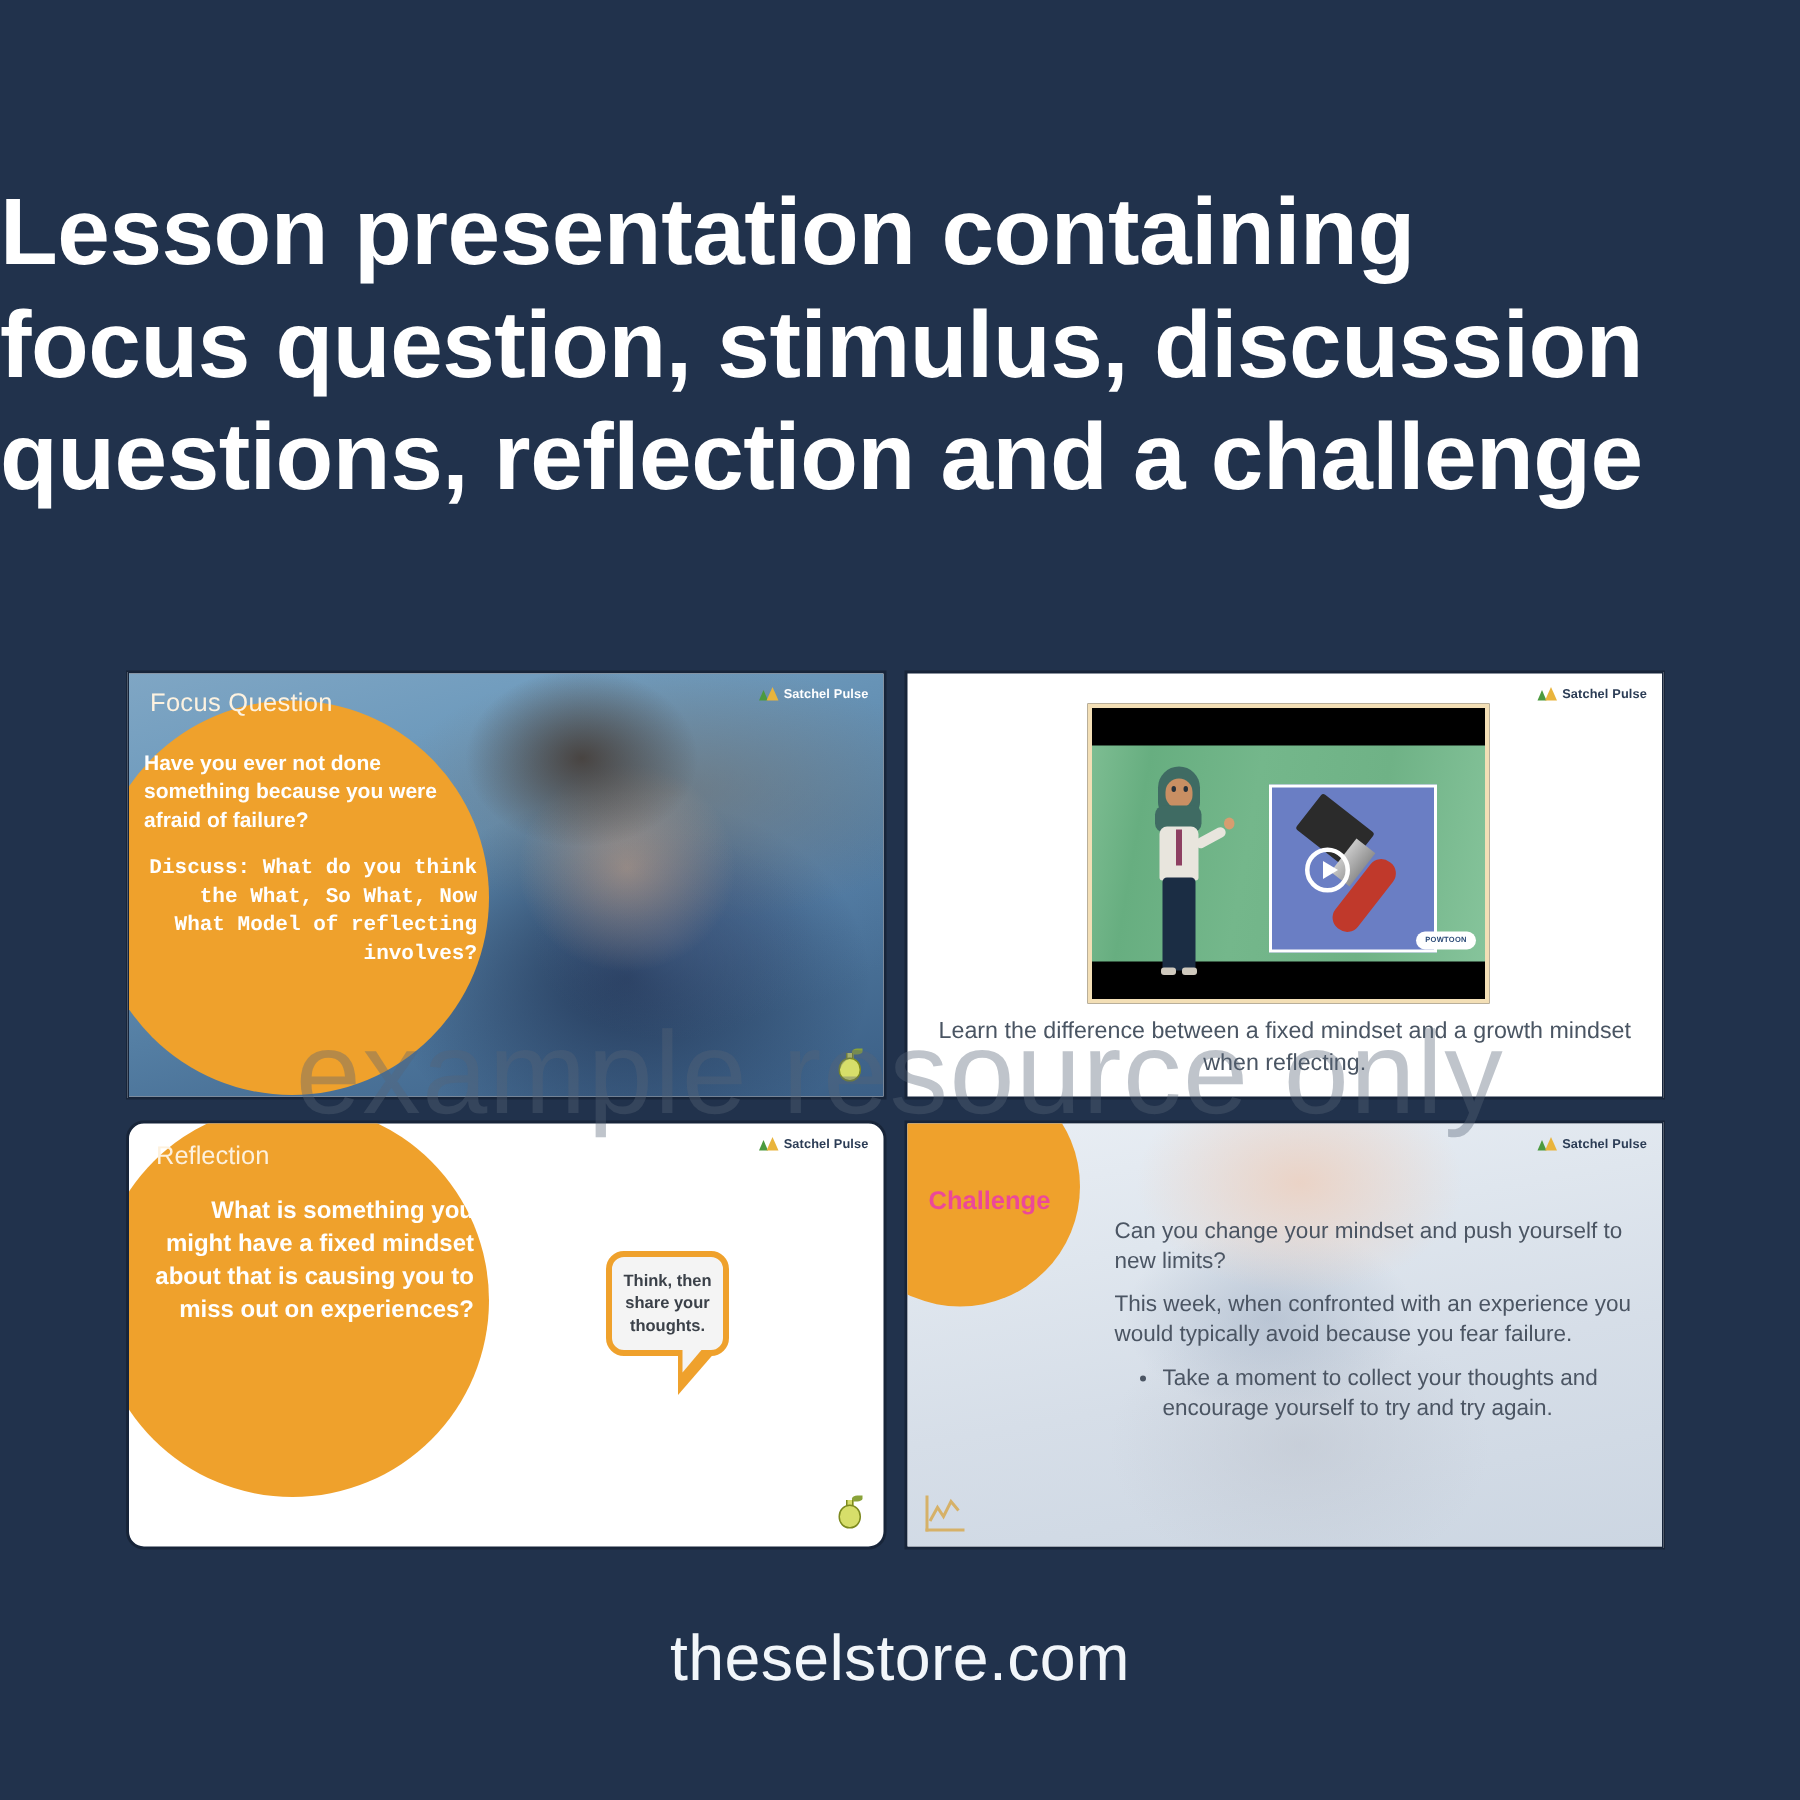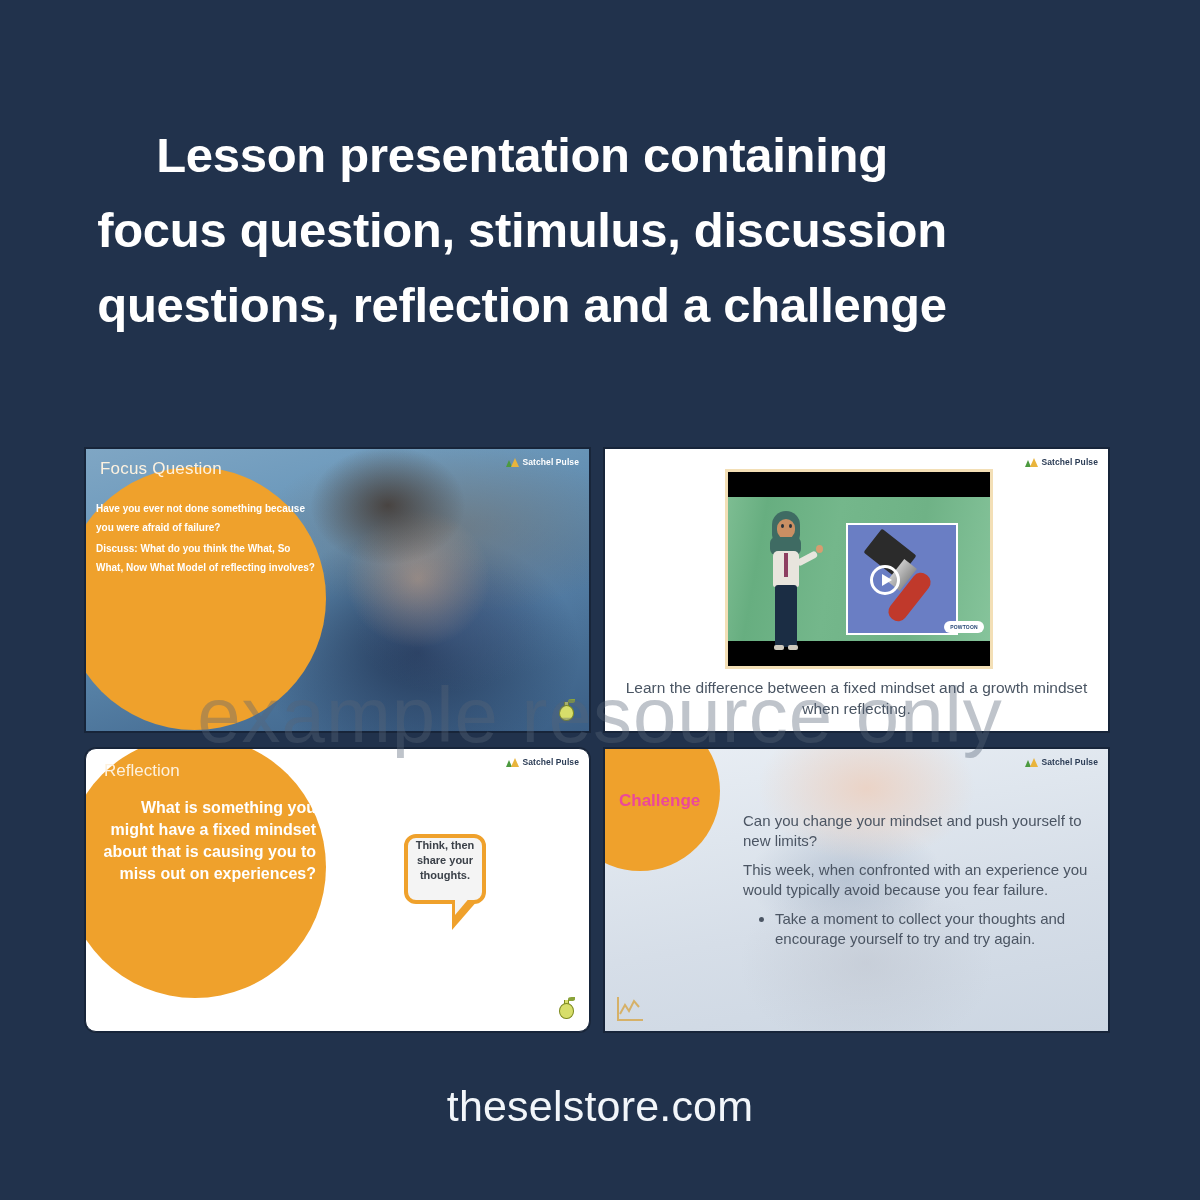--- a/index.html
+++ b/index.html
@@ -7,22 +7,22 @@
     width:1200px; height:1200px;
     background:#21324C;
     font-family:"Liberation Sans", sans-serif;
     overflow:hidden;
   }
   .page { position:relative; width:1200px; height:1200px; background:#21324C; }
 
   
   .headline {
     position:absolute; left:0; top:118px; width:1044px;
-    text-align:center; color:#FFFFFF;
-    font-size:49px; font-weight:bold; line-height:75px;
+    text-align:left; color:#FFFFFF;
+    font-size:63px; font-weight:bold; line-height:75px;
     letter-spacing:-0.3px;
   }
   .headline div { white-space:nowrap; }
 
   
   .footer {
     position:absolute; left:0; top:1082px; width:1200px;
     text-align:center; color:#F2F6FA;
     font-size:43px; font-weight:400; letter-spacing:0.2px;
   }
@@ -68,24 +68,24 @@
   .circle1 {
     position:absolute; left:-23px; top:18px; width:263px; height:263px;
     border-radius:50%; background:#EFA12C; z-index:10;
   }
   .s1 .kicker {
     position:absolute; left:14px; top:10px; z-index:20;
     color:#FDF2E0; font-size:17px; font-weight:400; letter-spacing:.2px;
   }
   .s1 .body {
     position:absolute; left:10px; top:50px; width:222px; z-index:20;
-    color:#FFFFFF; font-size:10px; font-weight:bold; line-height:19px;
+    color:#FFFFFF; font-size:14px; font-weight:bold; line-height:19px;
   }
   .s1 .body p.q  { text-align:left; }
-  .s1 .body p.d  { text-align:left; margin-top:2px; }
+  .s1 .body p.d  { text-align:right; margin-top:14px;font-family:Liberation Mono, monospace; }
 
   
   .vidwrap {
     position:absolute; left:120px; top:20px; width:268px; height:200px;
     border:3px solid #F3DFB6; background:#000; z-index:5;
   }
   .vid-inner { position:absolute; inset:0; background:#000; }
   .vid-stage {
     position:absolute; left:0; right:0; top:25px; bottom:25px;
     background:linear-gradient(100deg,#7dbd92 0%,#67ae80 14%,#74b78b 40%,#6fb286 70%,#86c49b 100%);
@@ -148,21 +148,21 @@
     position:absolute; left:18px; top:12px; z-index:20;
     color:#FDF1DE; font-size:17px; font-weight:400;
   }
   .s3 .body {
     position:absolute; left:8px; top:48px; width:222px; z-index:20;
     color:#FFFFFF; font-size:16px; font-weight:bold; line-height:22px; text-align:right;
   }
   .bubble {
     position:absolute; left:318px; top:85px; width:82px; height:70px; z-index:15;
     background:#F4F4F4; border:4px solid #EFA12C; border-radius:12px;
-    display:flex; justify-content:center;
+    display:flex; align-items:center; justify-content:center;
   }
   .bubble span { color:#3B4149; font-size:11px; font-weight:bold; line-height:15px; text-align:center; }
   .bubble .tail {
     position:absolute; left:44px; top:62px; width:0; height:0;
     border-style:solid; border-width:0 0 30px 26px;
     border-color:transparent transparent transparent #EFA12C;
   }
   .bubble .tail::after{
     content:""; position:absolute; left:-23px; top:-4px; width:0; height:0;
     border-style:solid; border-width:0 0 19px 16px;

